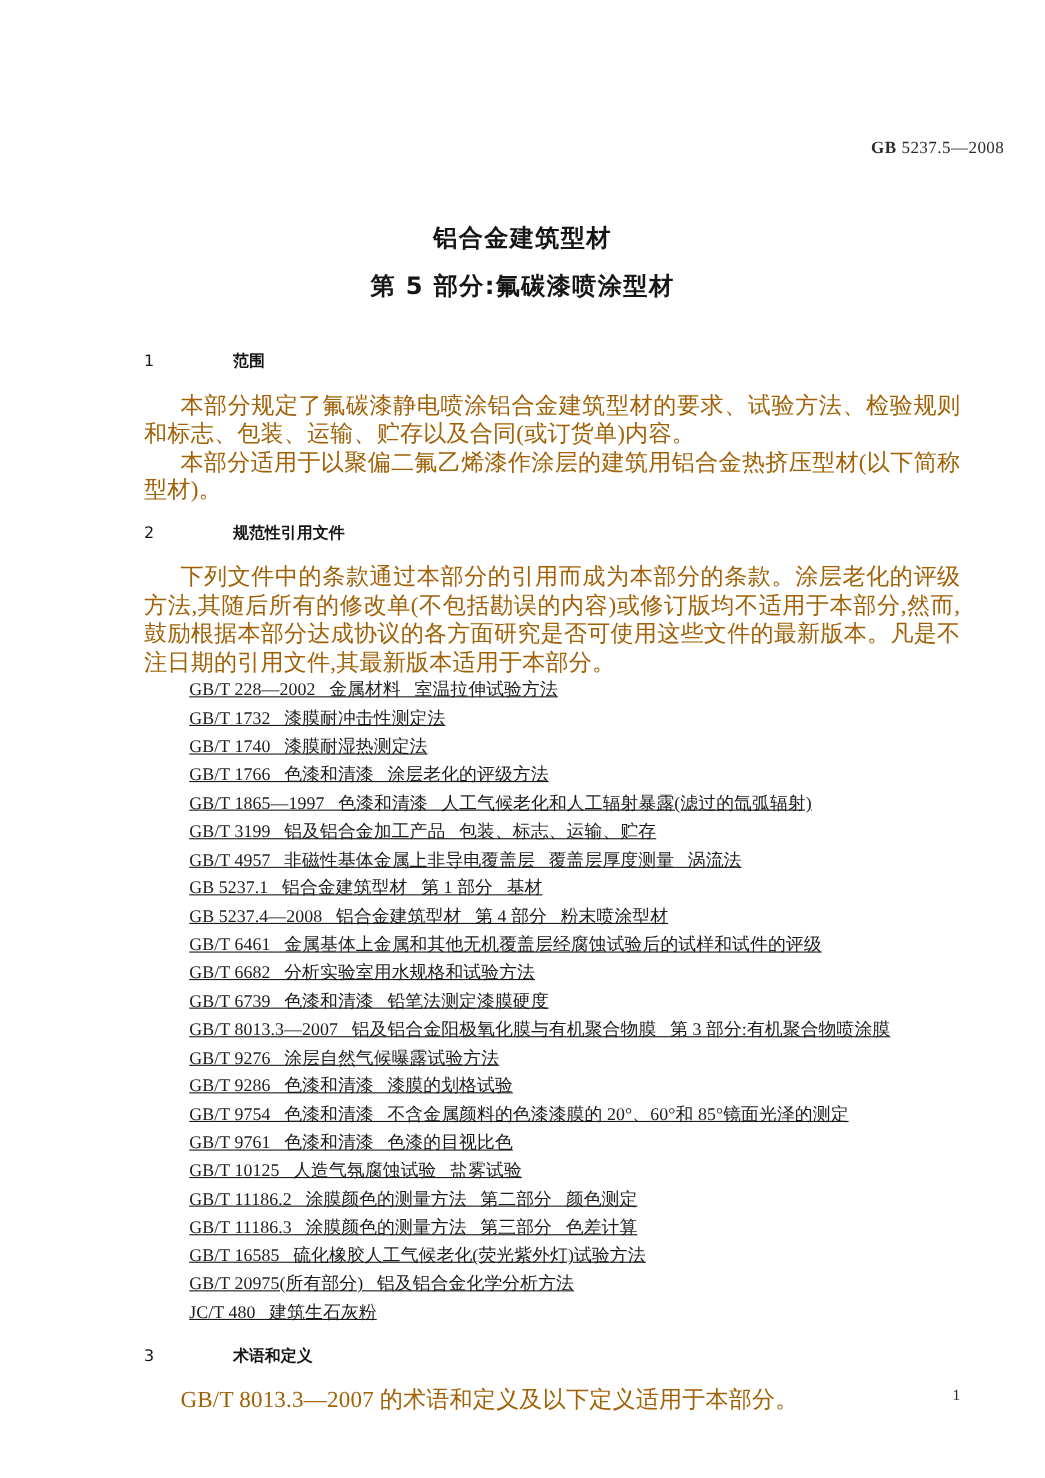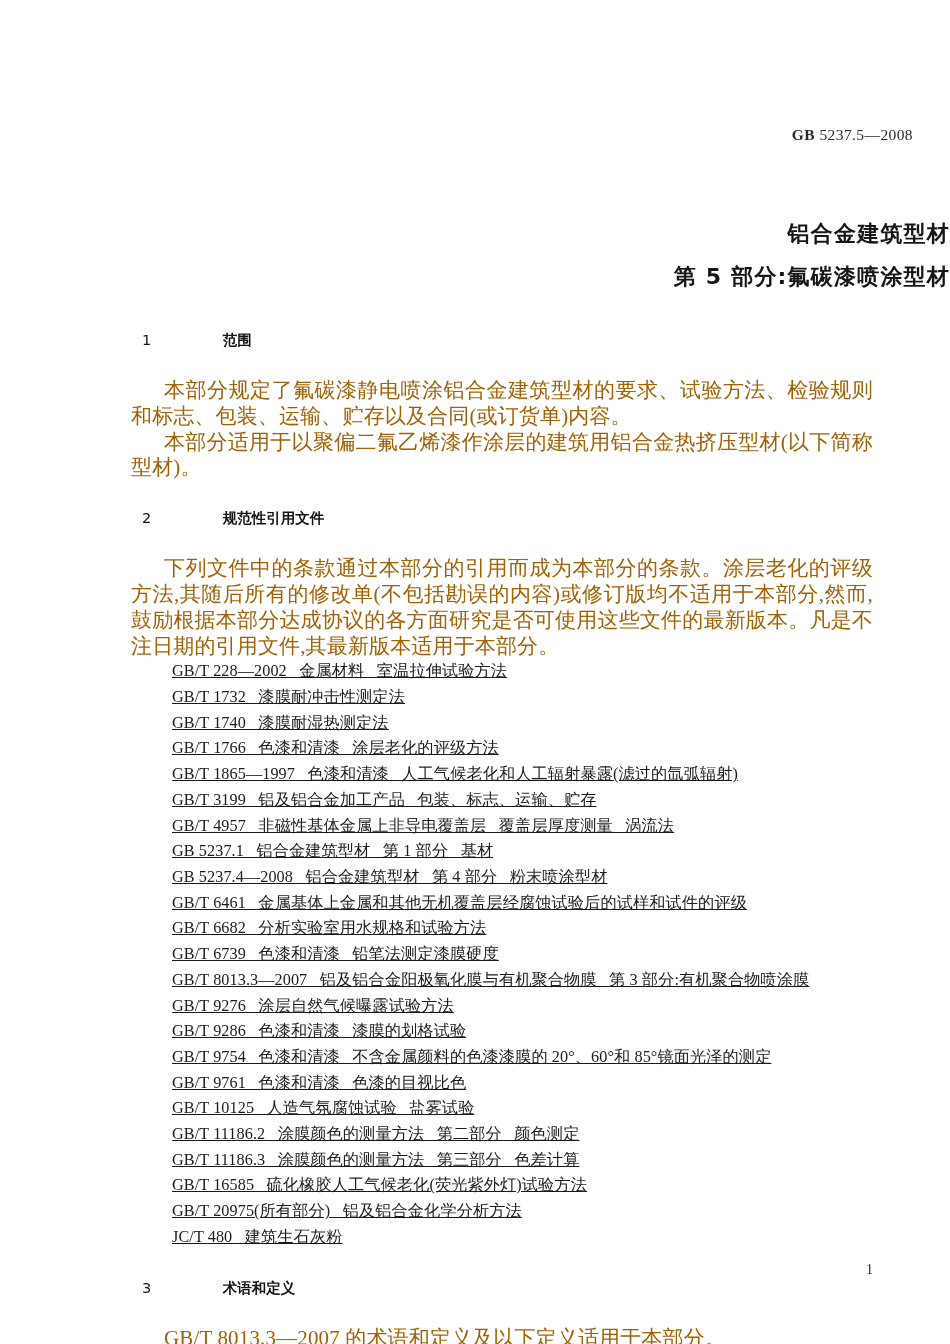--- a/index.html
+++ b/index.html
@@ -41,22 +41,21 @@
     font-family: "Liberation Serif", "DejaVu Serif", serif;
     letter-spacing: 0.5px;
   }
 
   
   .title-block {
     position: absolute;
     left: 0;
     top: 200px;
     width: 950px;
-    text-align: right;
-    margin-top: 16px;
+    text-align: center;
   }
   .title-line {
     font-family: "DejaVu Sans", "Liberation Sans", sans-serif;
     font-weight: bold;
     font-size: 22px;
     line-height: 36px;
     letter-spacing: 1.2px;
     color: #161616;
     white-space: pre;
   }
@@ -73,21 +72,21 @@
   }
 
   
   .sec-head {
     font-family: "DejaVu Sans", "Liberation Sans", sans-serif;
     font-weight: bold;
     font-size: 14.5px;
     line-height: 22px;
     color: #151515;
     white-space: pre;
-    margin: 11px;
+    margin: 0;
   }
   .sec-head .num {
     font-family: "DejaVu Sans", "Liberation Sans", sans-serif;
     font-weight: normal;
   }
 
   
   .para {
     font-family: "Liberation Serif", "DejaVu Serif", serif;
     font-size: 21px;

